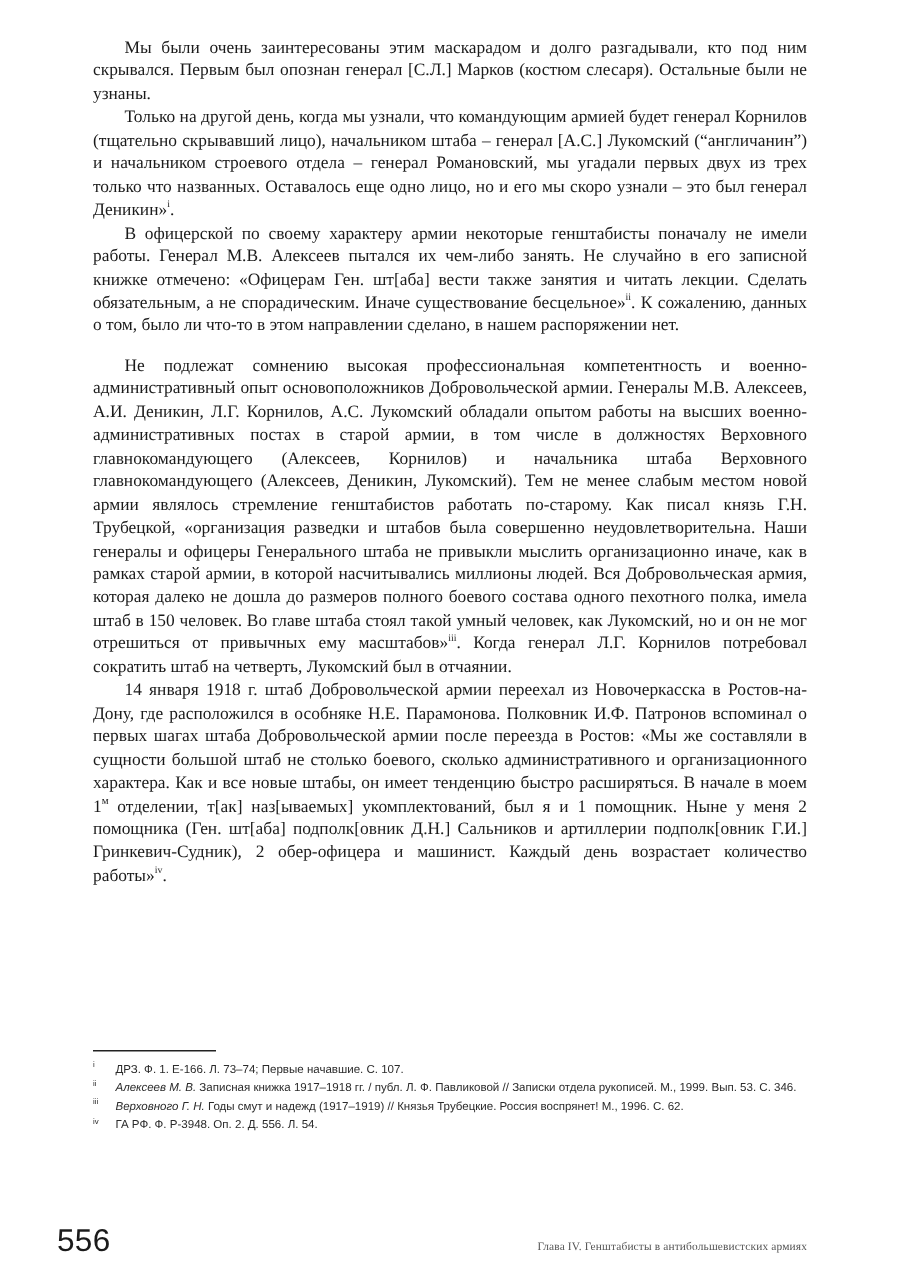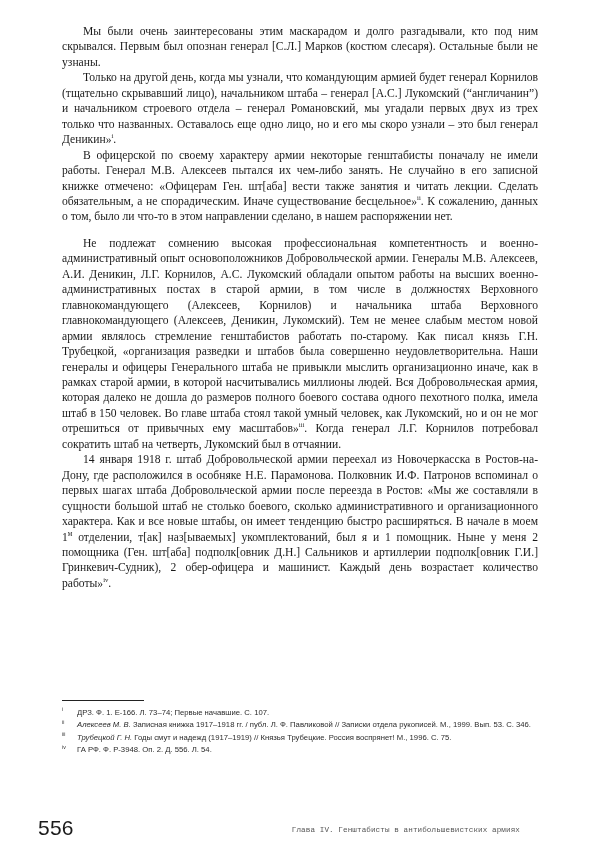--- a/index.html
+++ b/index.html
@@ -118,23 +118,23 @@
     left: 38px;
     top: 0;
     font-family: "Liberation Sans", "DejaVu Sans", sans-serif;
     font-size: 21px;
     color: #1b1b1b;
     letter-spacing: 0.2px;
   }
 
   .running-head {
     position: absolute;
-    right: 80px;
+    right: 62px;
     top: 10px;
-    font-family: Liberation Mono, monospace;
+    font-family: Liberation Serif, serif;
     font-size: 7.6px;
     color: #555;
     letter-spacing: 0.1px;
     white-space: nowrap;
   }
 </style>
 </head>
 <body>
 
 <div class="page">
@@ -161,21 +161,21 @@
       <span>14 января 1918 г. штаб Добровольческой армии переехал из Новочеркасска в Ростов-на-Дону, где расположился в особняке Н.Е. Парамонова. Полковник И.Ф. Патронов вспоминал о первых шагах штаба Добровольческой армии после переезда в Ростов: «Мы же составляли в сущности большой штаб не столько боевого, сколько административного и организационного характера. Как и все новые штабы, он имеет тенденцию быстро расширяться. В начале в моем 1</span><sup class="inline-sup">м</sup><span> отделении, т[ак] наз[ываемых] укомплектований, был я и 1 помощник. Ныне у меня 2 помощника (Ген. шт[аба] подполк[овник Д.Н.] Сальников и артиллерии подполк[овник Г.И.] Гринкевич-Судник), 2 обер-офицера и машинист. Каждый день возрастает количество работы»</span><sup class="ref">iv</sup><span>.</span>
     </p>
 
   </div>
 
   <div class="footnotes">
     <div class="footnote-rule"></div>
     <ol>
       <li><span class="fn-marker">i</span><span class="fn-text"><i></i><span>ДРЗ. Ф. 1. Е-166. Л. 73–74; Первые начавшие. С. 107.</span></span></li>
       <li><span class="fn-marker">ii</span><span class="fn-text"><i>Алексеев М. В.</i><span> Записная книжка 1917–1918 гг. / публ. Л. Ф. Павликовой // Записки отдела рукописей. М., 1999. Вып. 53. С. 346.</span></span></li>
-      <li><span class="fn-marker">iii</span><span class="fn-text"><i>Трубецкой Г. Н.</i><span> Годы смут и надежд (1917–1919) // Князья Трубецкие. Россия воспрянет! М., 1996. С. 75.</span></span></li>
+      <li><span class="fn-marker">iii</span><span class="fn-text"><i>Верховного Г. Н.</i><span> Годы смут и надежд (1917–1919) // Князья Трубецкие. Россия воспрянет! М., 1996. С. 62.</span></span></li>
       <li><span class="fn-marker">iv</span><span class="fn-text"><i></i><span>ГА РФ. Ф. Р-3948. Оп. 2. Д. 556. Л. 54.</span></span></li>
     </ol>
   </div>
 
   <div class="footer">
     <div class="folio">556</div>
     <div class="running-head">Глава IV. Генштабисты в антибольшевистских армиях</div>
   </div>
 
 </div>

